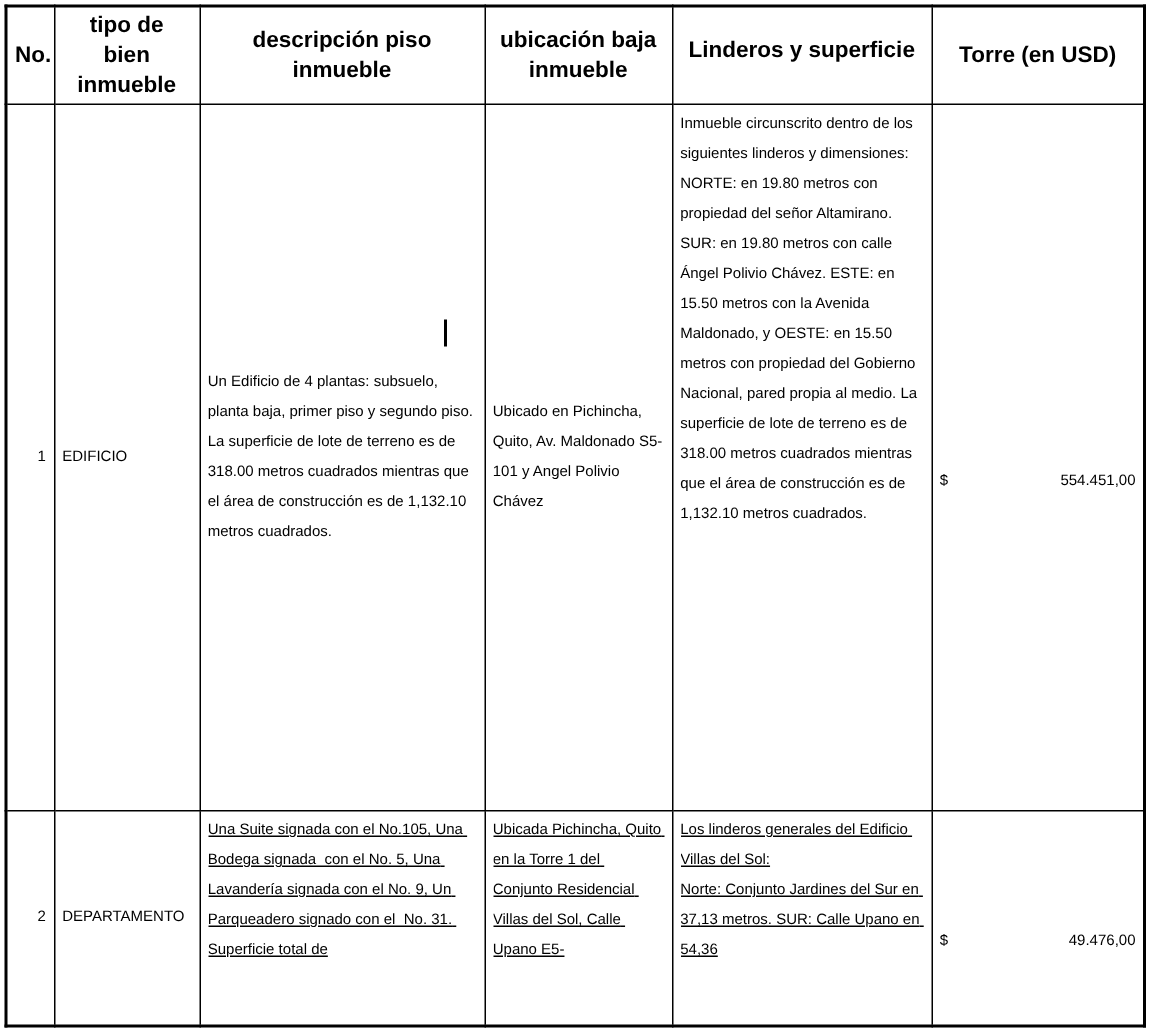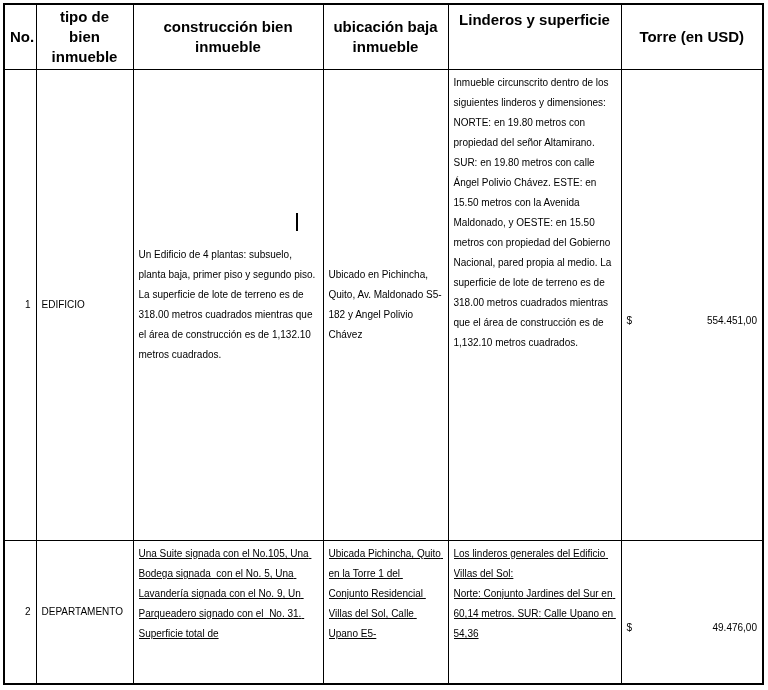--- a/index.html
+++ b/index.html
@@ -30,21 +30,21 @@
   }
   th {
     font-weight: bold;
     text-align: center;
     font-size: 15px;
     vertical-align: middle;
   }
   tr.header-row { height: 65px; }
   tr.row-1 { height: 471px; }
   tr.row-2 { height: 143px; }
-  th.linderos-h { vertical-align: top; padding-top: 5px; }
+  th.linderos-h { vertical-align: top; padding-top: 19px; }
   .hdr-narrow { display: inline-block; max-width: 66px; text-align: center; }
   td.v-top { vertical-align: top; padding-top: 3px; }
   td.no-cell { text-align: right; padding-right: 5px; }
   td.tipo-cell { overflow-wrap: anywhere; }
   .cell-text { white-space: pre-wrap; }
   .clip { max-height: 135px; overflow: hidden; text-decoration: underline; }
   .valor-line { display: flex; justify-content: space-between; align-items: baseline; }
   .valor-line .amt { text-align: center; margin-top: 32px; }
   .caret {
     position: absolute;
@@ -63,52 +63,52 @@
       <col style="width:97px">
       <col style="width:190px">
       <col style="width:125px">
       <col style="width:173px">
       <col style="width:142px">
     </colgroup>
     <tbody>
         <tr class="header-row">
       <th>No.</th>
       <th><span class="hdr-narrow">tipo de bien inmueble</span></th>
-      <th>construcción bien inmueble</th>
+      <th>descripción piso inmueble</th>
       <th>ubicación baja inmueble</th>
       <th class="linderos-h">Linderos y superficie</th>
       <th>Torre (en USD)</th>
     </tr>
 
     <tr class="row-1">
       <td class="no-cell">1</td>
       <td class="tipo-cell">EDIFICIO</td>
       <td><span class="cell-text">Un Edificio de 4 plantas: subsuelo, planta baja, primer piso y segundo piso. La superficie de lote de terreno es de 318.00 metros cuadrados mientras que el área de construcción es de 1,132.10 metros cuadrados.</span></td>
-      <td><span class="cell-text">Ubicado en Pichincha, Quito, Av. Maldonado S5-182 y Angel Polivio Chávez</span></td>
+      <td><span class="cell-text">Ubicado en Pichincha, Quito, Av. Maldonado S5-101 y Angel Polivio Chávez</span></td>
       <td class="v-top"><span class="cell-text">Inmueble circunscrito dentro de los siguientes linderos y dimensiones: NORTE: en 19.80 metros con propiedad del señor Altamirano. SUR: en 19.80 metros con calle Ángel Polivio Chávez. ESTE: en 15.50 metros con la Avenida Maldonado, y OESTE: en 15.50 metros con propiedad del Gobierno Nacional, pared propia al medio. La superficie de lote de terreno es de 318.00 metros cuadrados mientras que el área de construcción es de 1,132.10 metros cuadrados.</span></td>
       <td>
         <div class="valor-line">
           <span class="cur">$</span>
           <span class="amt">554.451,00</span>
         </div>
       </td>
     </tr>
 
     <tr class="row-2">
       <td class="no-cell">2</td>
       <td class="tipo-cell">DEPARTAMENTO</td>
       <td class="v-top">
         <div class="clip"><span class="cell-text">Una Suite signada con el No.105, Una Bodega signada  con el No. 5, Una Lavandería signada con el No. 9, Un Parqueadero signado con el  No. 31. Superficie total de</span></div>
       </td>
       <td class="v-top">
         <div class="clip"><span class="cell-text">Ubicada Pichincha, Quito en la Torre 1 del Conjunto Residencial Villas del Sol, Calle Upano E5-</span></div>
       </td>
       <td class="v-top">
         <div class="clip"><span class="cell-text">Los linderos generales del Edificio Villas del Sol:
-Norte: Conjunto Jardines del Sur en 60,14 metros. SUR: Calle Upano en 54,36</span></div>
+Norte: Conjunto Jardines del Sur en 37,13 metros. SUR: Calle Upano en 54,36</span></div>
       </td>
       <td>
         <div class="valor-line">
           <span class="cur">$</span>
           <span class="amt">49.476,00</span>
         </div>
       </td>
     </tr>
   </tbody>
     </table>

